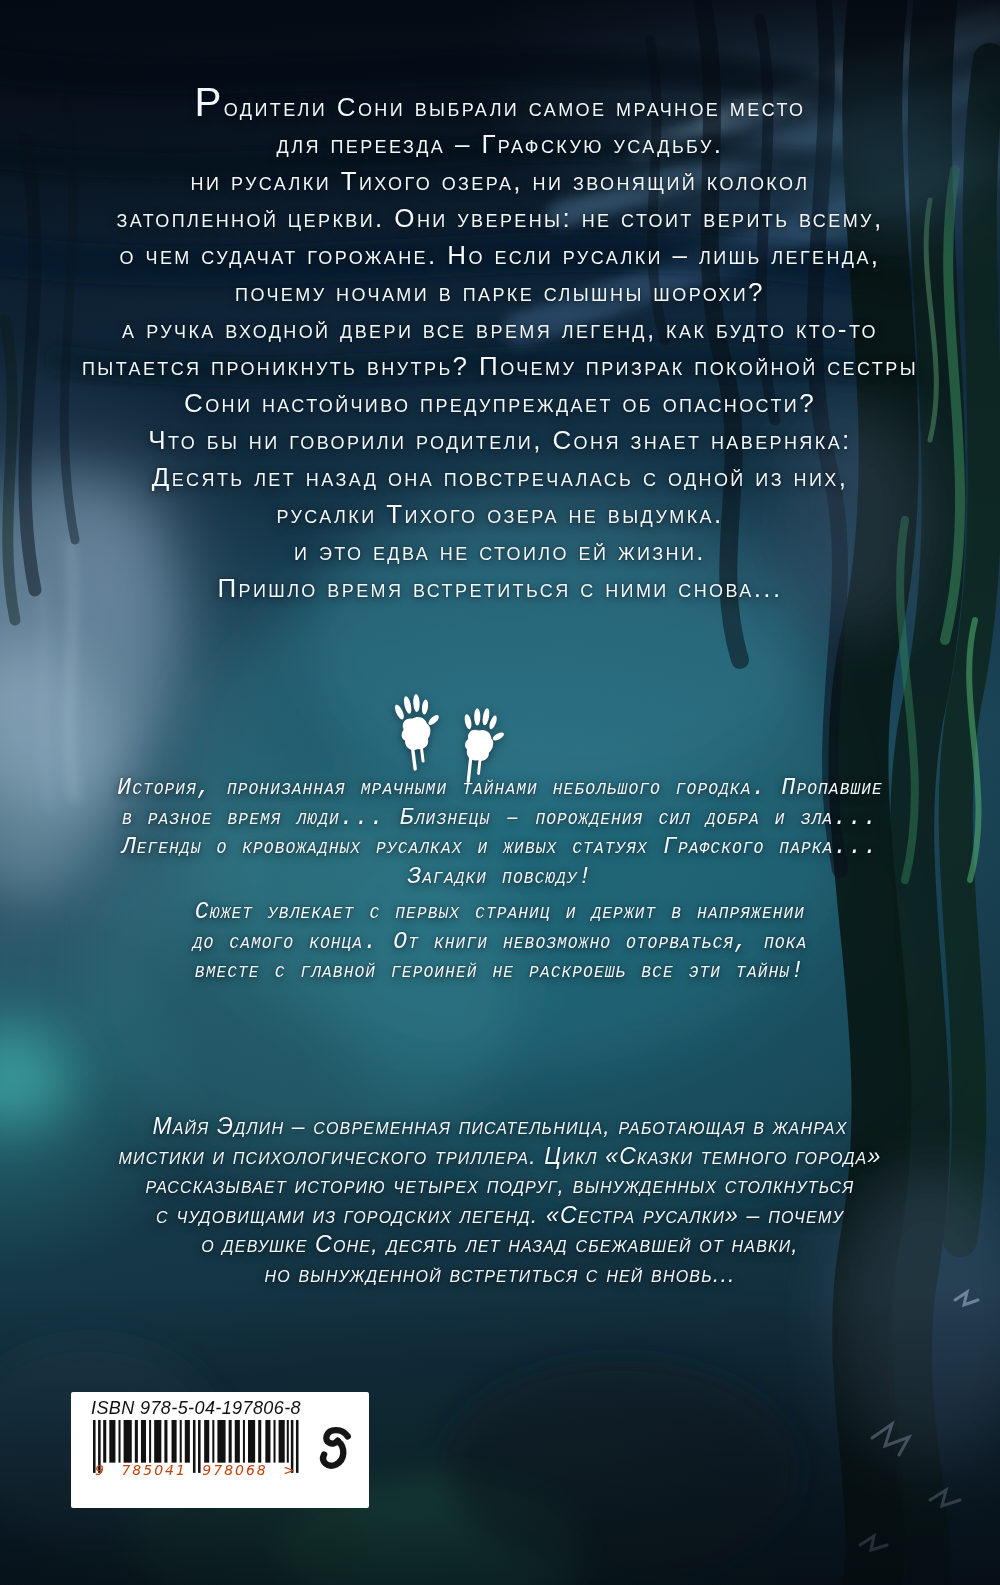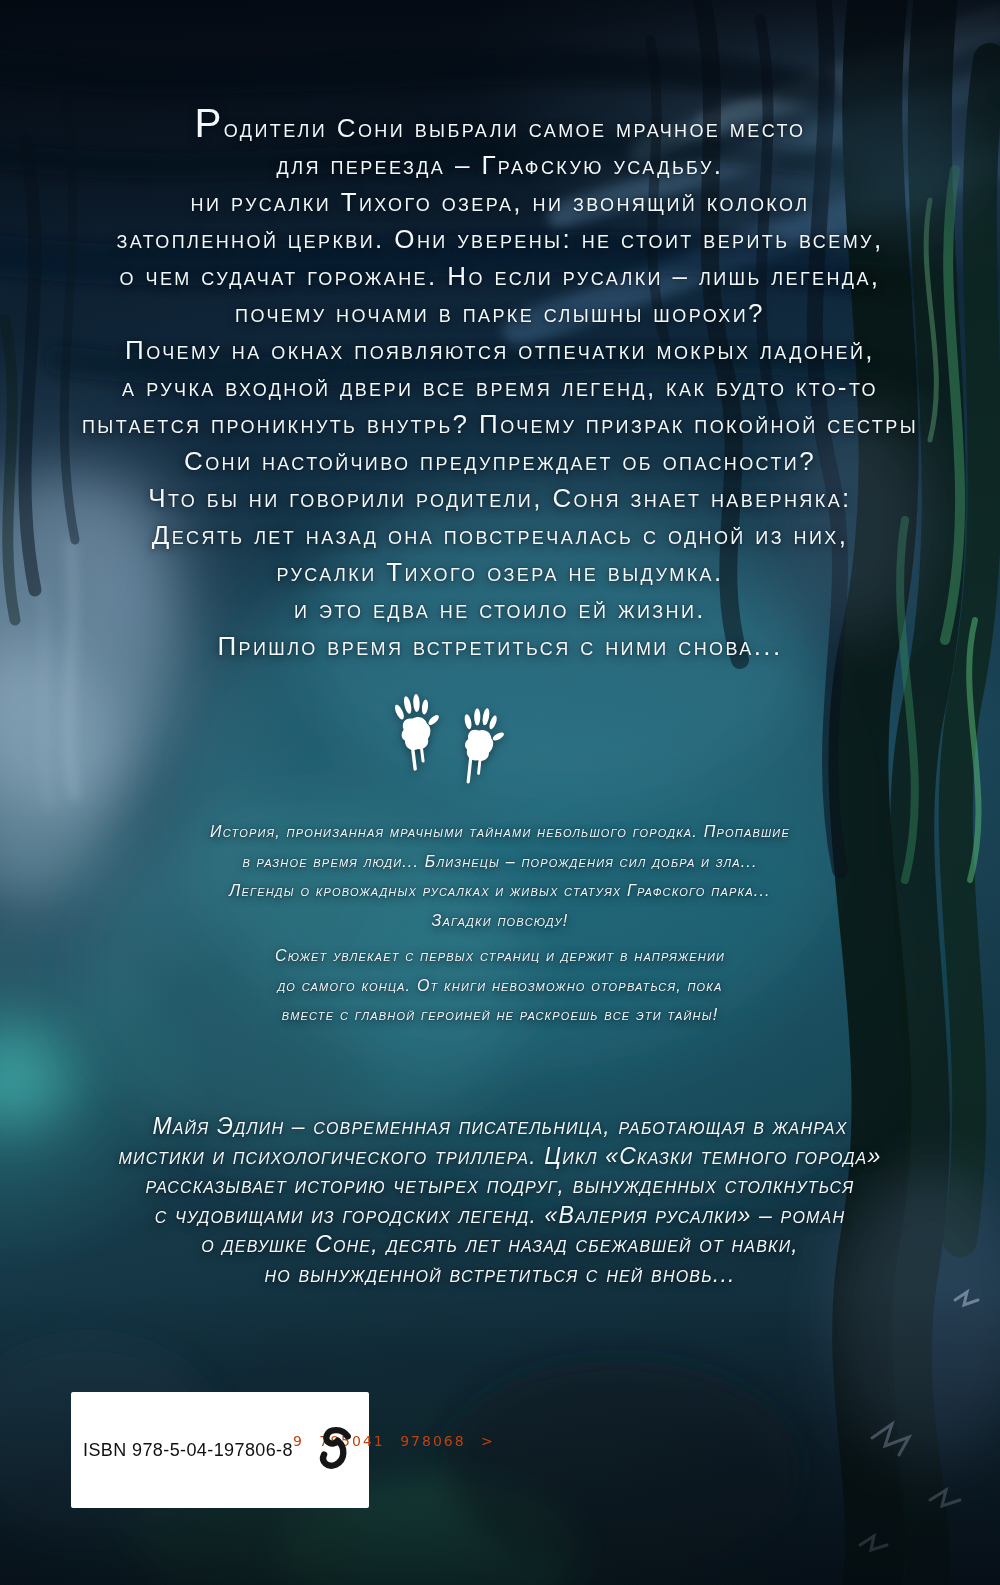--- a/index.html
+++ b/index.html
@@ -12,37 +12,37 @@
       radial-gradient(420px 520px at 2% 44%,  rgba(140,172,196,.40), transparent 70%),
       radial-gradient(300px 260px at 0% 69%,  rgba(70,200,195,.30), transparent 70%),
       radial-gradient(520px 300px at 40% 100%,rgba(45,150,110,.28), transparent 75%),
       linear-gradient(168deg,#0a1420 0%,#10283c 26%,#1a4456 52%,#153746 72%,#0d1f2b 100%);
   }
   .bg{position:absolute;inset:0;width:100%;height:100%;z-index:0;}
   .txt{position:absolute;left:30px;right:30px;text-align:center;z-index:2;
        text-shadow:0 2px 8px rgba(2,10,18,.65),0 0 2px rgba(5,14,24,.5);}
   .line{white-space:nowrap;}
   .blurb{top:88px;font-size:26px;line-height:37px;letter-spacing:2.4px;
-         font-variant:small-caps;margin-top:21px;}
+         font-variant:small-caps;}
   .blurb .lead::first-letter{font-size:1.55em;line-height:.75;}
-  .review{top:817px;font-size:16px;line-height:29.5px;letter-spacing:1.2px;
-          font-style:italic;font-variant:small-caps;}
+  .review{top:774px;font-size:23px;line-height:29.5px;letter-spacing:1.2px;
+          font-style:italic;font-variant:small-caps;font-family:Liberation Mono, monospace;}
   .review .para2{margin-top:6px;}
   .attribution{top:1034px;font-size:23px;line-height:30px;letter-spacing:1.2px;
           font-style:italic;font-variant:small-caps;}
   .bio{top:1112px;font-size:23px;line-height:29.5px;letter-spacing:1.2px;
           font-style:italic;font-variant:small-caps;}
   .handprints{position:absolute;left:392px;top:692px;width:132px;height:112px;z-index:2;
           filter:drop-shadow(0 2px 4px rgba(3,12,20,.5));}
   .barcode-panel{
     position:absolute;left:71px;top:1392px;width:298px;height:116px;z-index:3;
     background:#fff;border-radius:2px;display:flex;align-items:stretch;
     padding:6px 8px 6px 12px;box-sizing:border-box;color:#111;
   }
-  .barcode-left{flex:1;display:flex;align-items:center;min-width:0;}
+  .barcode-left{flex:1;display:flex;flex-direction:column;align-items:center;min-width:0;font-style:italic;}
   .isbn{font-size:18px;letter-spacing:.4px;line-height:20px;color:#111;
         font-family:"Liberation Sans",sans-serif;white-space:nowrap;}
   .bars{width:206px;height:58px;margin-top:2px;}
   .digits{font-family:"DejaVu Sans",sans-serif;font-size:14px;line-height:20px;
           letter-spacing:2px;word-spacing:9px;color:#c2410c;margin-top:-18px;white-space:nowrap;}
   .logo-col{width:52px;display:flex;align-items:center;justify-content:center;}
 </style>
 </head>
 <body>
 
@@ -148,21 +148,20 @@
     <rect x="0" y="1290" width="1000" height="295" fill="url(#gBot)"></rect>
   </svg>
 
   <div class="txt blurb">
     <div class="line lead">Родители Сони выбрали самое мрачное место</div>
     <div class="line">для переезда – Графскую усадьбу.</div>
     <div class="line">ни русалки Тихого озера, ни звонящий колокол</div>
     <div class="line">затопленной церкви. Они уверены: не стоит верить всему,</div>
     <div class="line">о чем судачат горожане. Но если русалки – лишь легенда,</div>
     <div class="line">почему ночами в парке слышны шорохи?</div>
-    <div class="line">Почему на окнах появляются отпечатки мокрых ладоней,</div>
     <div class="line">а ручка входной двери все время легенд, как будто кто-то</div>
     <div class="line">пытается проникнуть внутрь? Почему призрак покойной сестры</div>
     <div class="line">Сони настойчиво предупреждает об опасности?</div>
     <div class="line">Что бы ни говорили родители, Соня знает наверняка:</div>
     <div class="line">Десять лет назад она повстречалась с одной из них,</div>
     <div class="line">русалки Тихого озера не выдумка.</div>
     <div class="line">и это едва не стоило ей жизни.</div>
     <div class="line">Пришло время встретиться с ними снова...</div>
   </div>
 
@@ -199,21 +198,21 @@
     <div class="line para2">Сюжет увлекает с первых страниц и держит в напряжении</div>
     <div class="line">до самого конца. От книги невозможно оторваться, пока</div>
     <div class="line">вместе с главной героиней не раскроешь все эти тайны!</div>
   </div>
 
 
   <div class="txt bio">
     <div class="line">Майя Эдлин – современная писательница, работающая в жанрах</div>
     <div class="line">мистики и психологического триллера. Цикл «Сказки темного города»</div>
     <div class="line">рассказывает историю четырех подруг, вынужденных столкнуться</div>
-    <div class="line">с чудовищами из городских легенд. «Валерия русалки» – роман</div>
+    <div class="line">с чудовищами из городских легенд. «Сестра русалки» – почему</div>
     <div class="line">о девушке Соне, десять лет назад сбежавшей от навки,</div>
     <div class="line">но вынужденной встретиться с ней вновь...</div>
   </div>
 
   <div class="barcode-panel">
     <div class="barcode-left">
       <div class="isbn">ISBN 978-5-04-197806-8</div>
       <svg class="bars" viewBox="0 0 202 68" preserveAspectRatio="none" aria-hidden="true">
         <g fill="#111111">
           <rect x="0" y="0" width="2.5" height="62"></rect>

